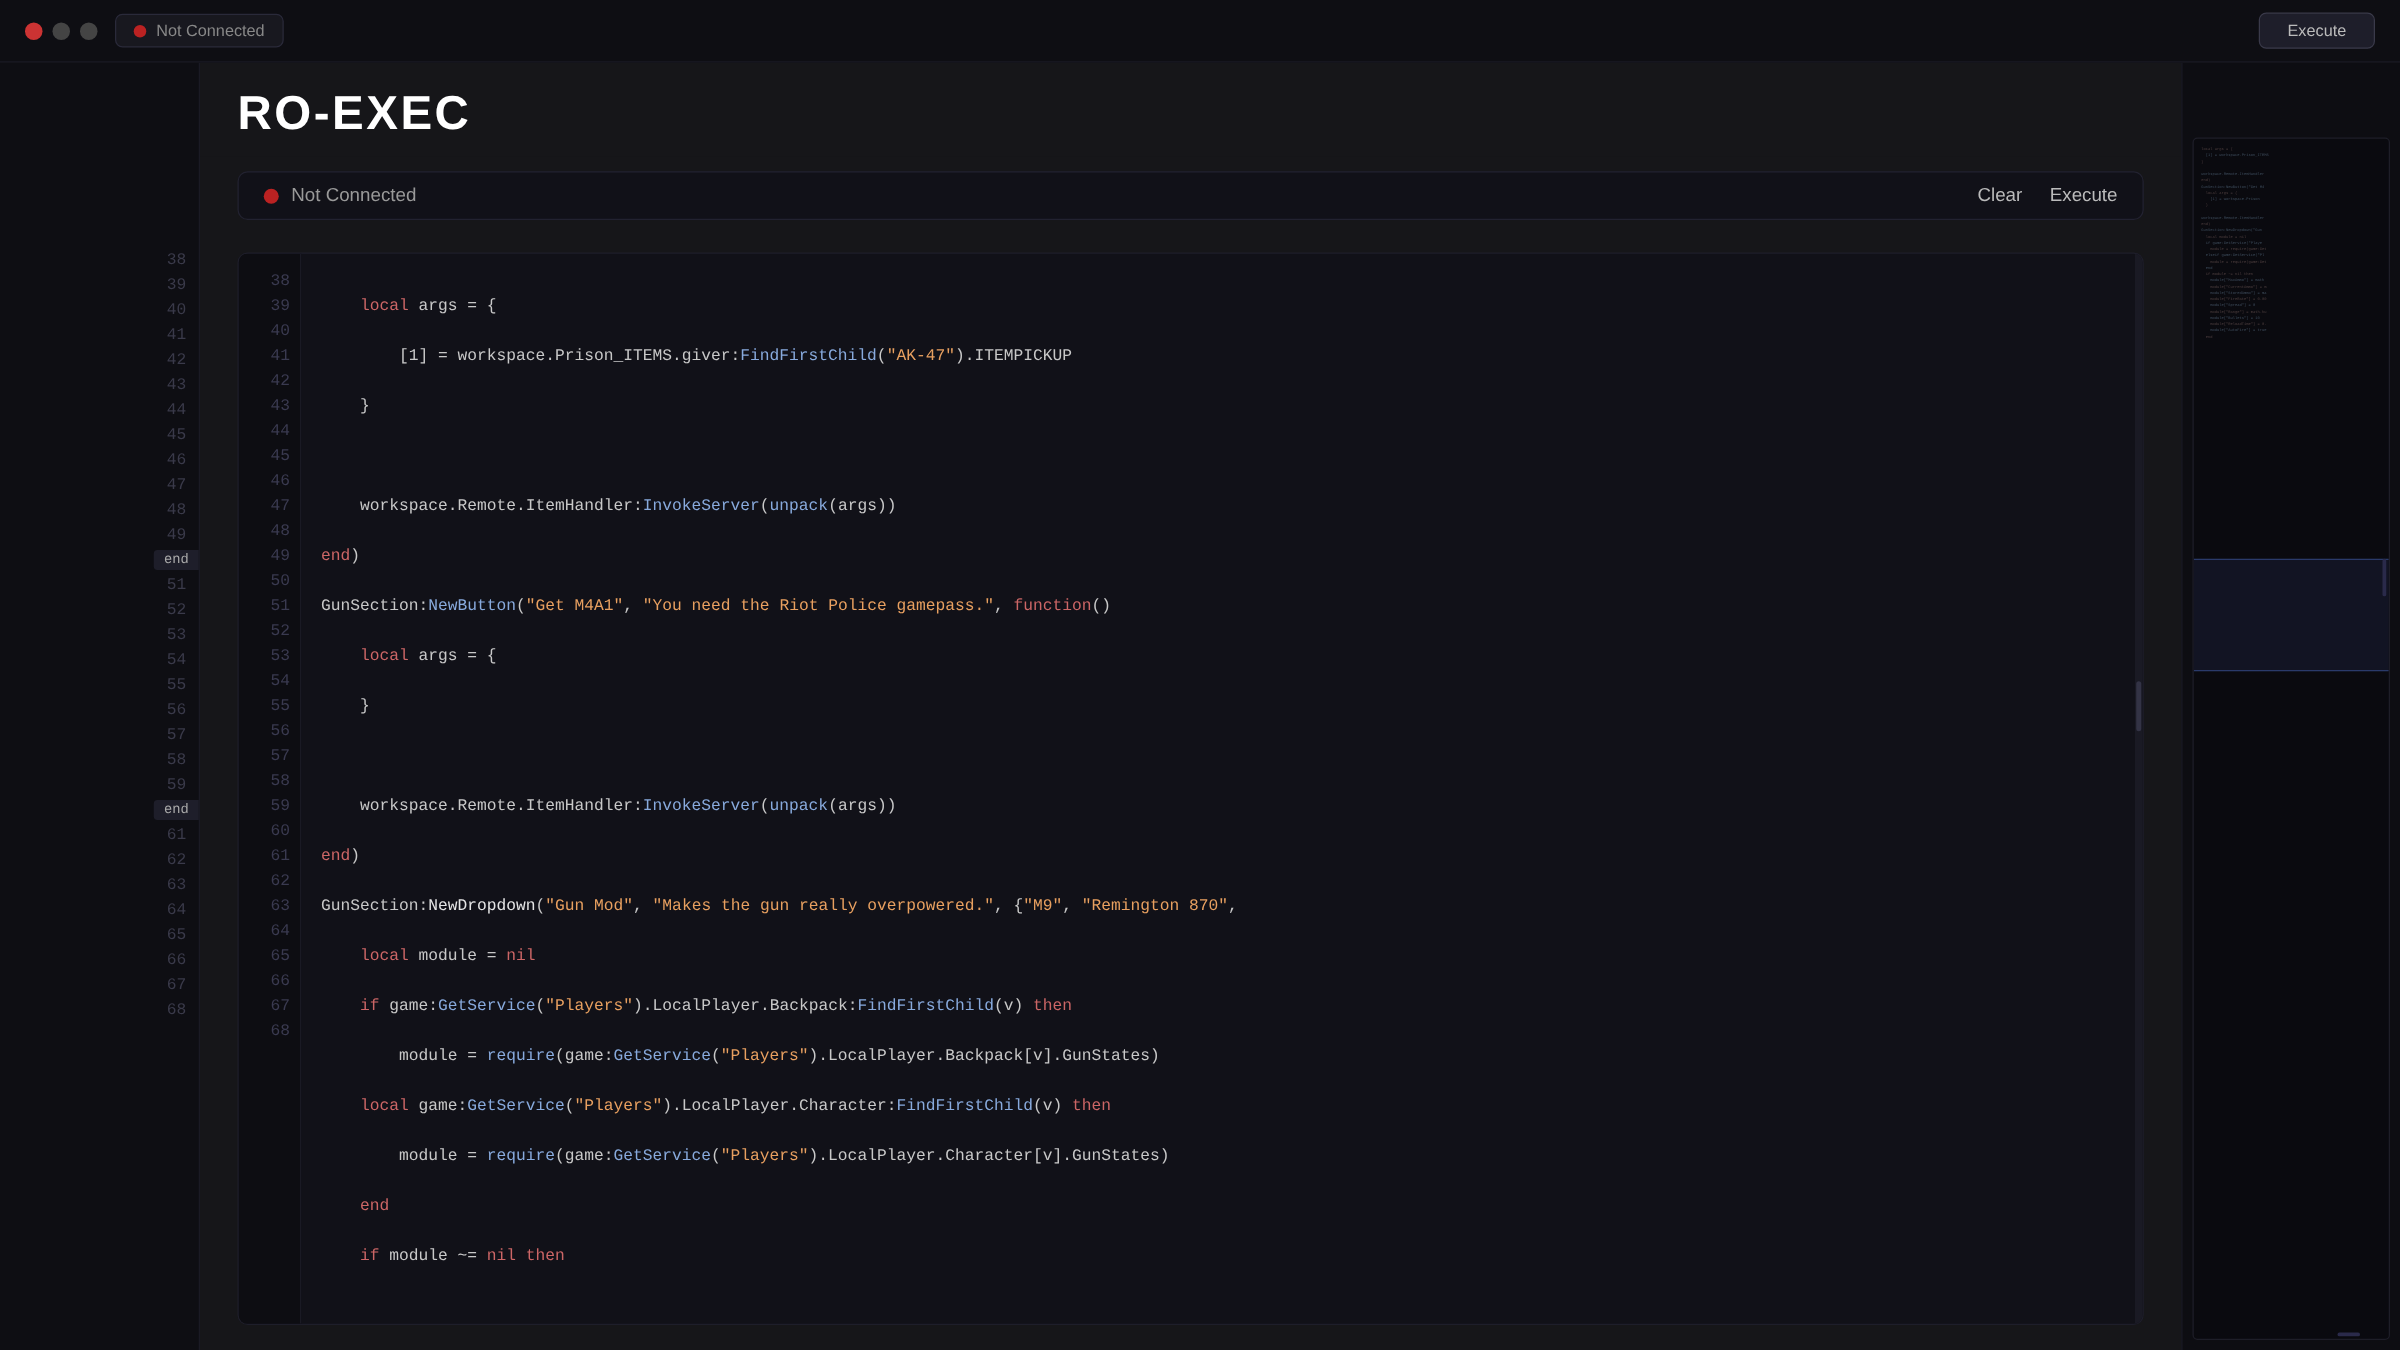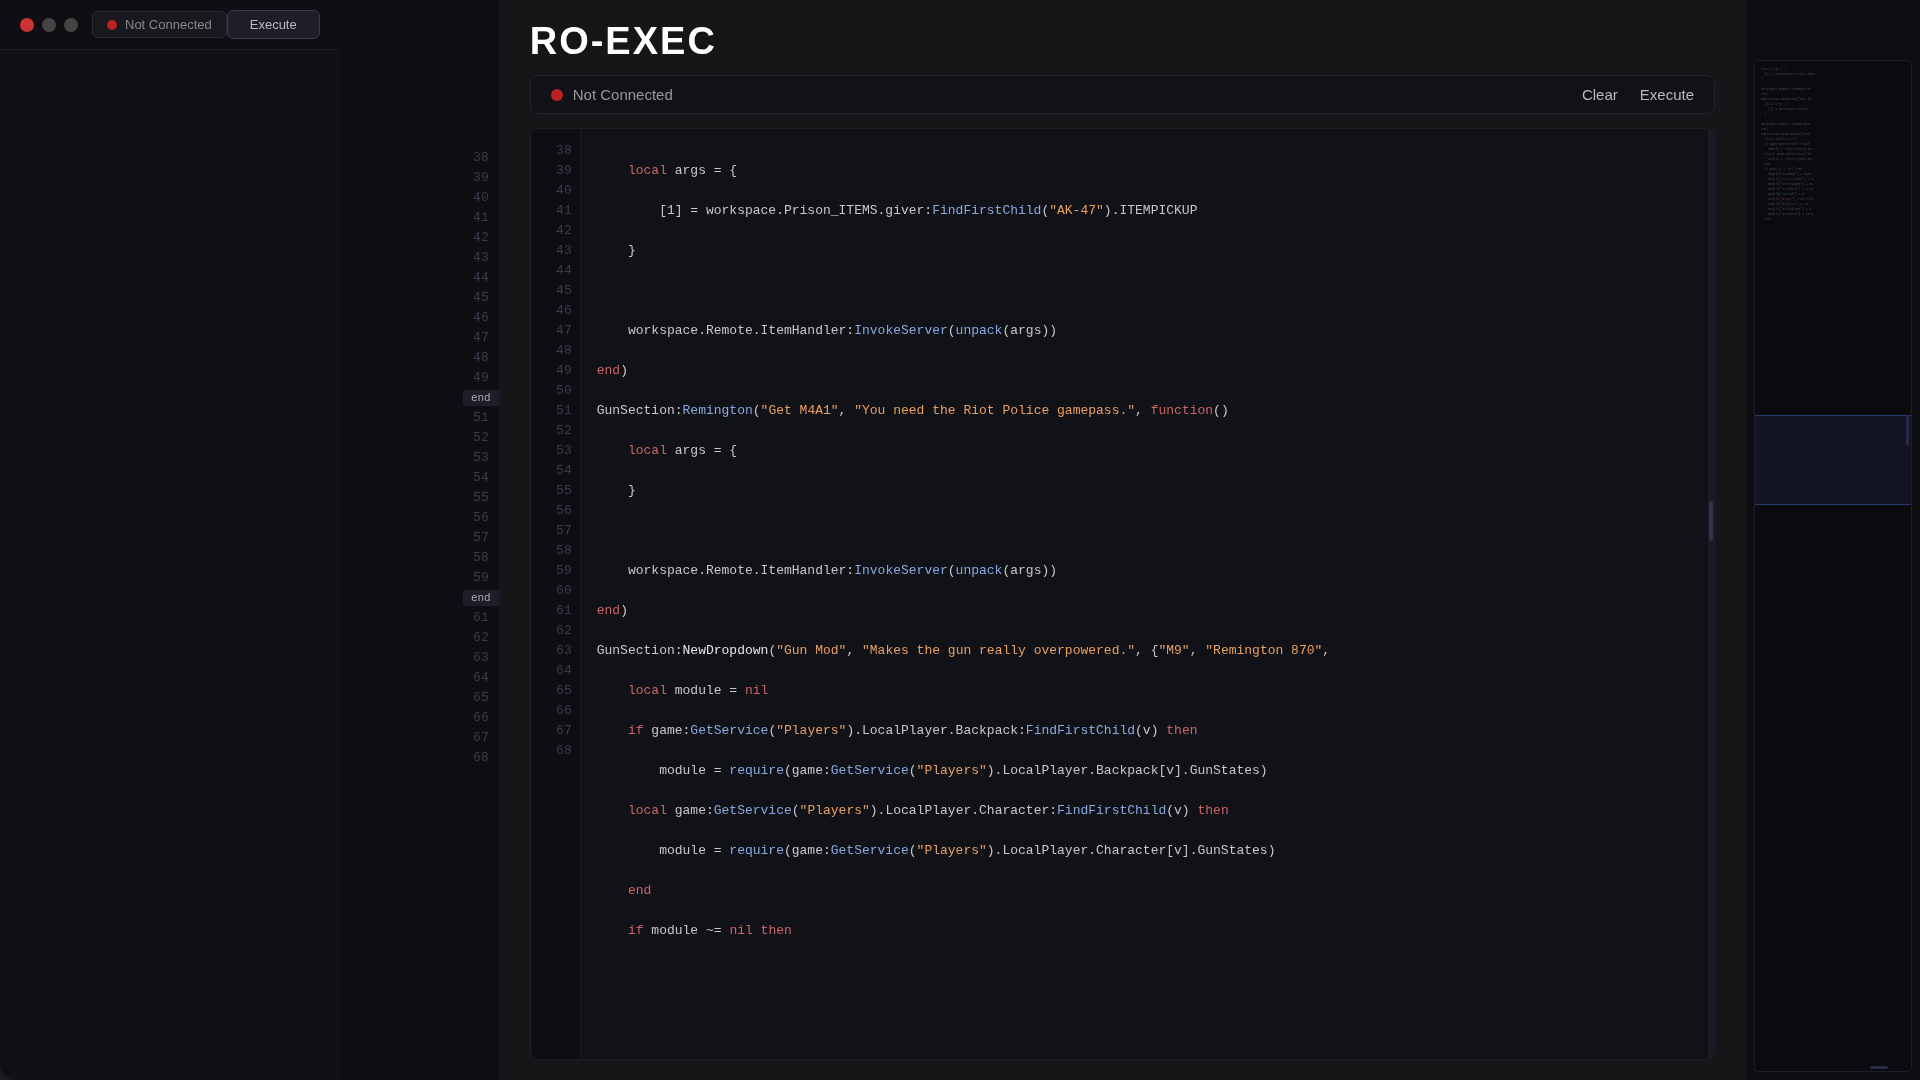--- a/index.html
+++ b/index.html
@@ -15,21 +15,21 @@
     }
 
     .code-line {
       display: block;
       height: 20px;
     }
   </style>
 </head>
 <body>
 
-<div style="width:1920px;height:1080px;background:#111115;display:flex;flex-direction:row;position:relative;border-radius:16px;">
+<div style="width:1920px;height:1080px;background:#111115;display:flex;flex-direction:column;position:relative;border-radius:16px;">
 
   <div style="height:50px;background:#0e0e13;display:flex;align-items:center;justify-content:space-between;padding:0 20px;border-bottom:1px solid #1a1a24;position:relative;z-index:20;">
     <div style="display:flex;align-items:center;gap:14px;">
       <div style="display:flex;gap:8px;">
         <div style="width:14px;height:14px;border-radius:50%;background:#cc3333;cursor:pointer;"></div>
         <div style="width:14px;height:14px;border-radius:50%;background:#444;cursor:pointer;"></div>
         <div style="width:14px;height:14px;border-radius:50%;background:#444;cursor:pointer;"></div>
       </div>
       <div style="background:#18181f;border:1px solid #2a2a3a;border-radius:6px;padding:5px 14px;display:flex;align-items:center;gap:8px;">
         <div style="width:10px;height:10px;border-radius:50%;background:#bb2222;"></div>
@@ -73,21 +73,21 @@
           <div>65</div>
           <div>66</div>
           <div>67</div>
         <div>68</div>
       </div>
 
       <div style="position:absolute;right:0;top:390px;background:#1e1e2a;color:#aaa;font-size:11px;padding:2px 8px;border-radius:3px 0 0 3px;font-family:'Courier New',monospace;">end</div>
       <div style="position:absolute;right:0;top:590px;background:#1e1e2a;color:#aaa;font-size:11px;padding:2px 8px;border-radius:3px 0 0 3px;font-family:'Courier New',monospace;">end</div>
     </div>
 
-    <div style="flex:1;display:flex;flex-direction:column;background:#161619;">
+    <div style="flex:1;display:flex;flex-direction:column;background:#161619;gap:12px;">
 
       <div style="padding:20px 30px 12px 30px;background:#161619;">
         <div style="font-size:38px;font-weight:900;color:#ffffff;letter-spacing:2px;">RO-EXEC</div>
       </div>
 
       <div style="margin:0 30px 14px 30px;background:#111118;border:1px solid #222230;border-radius:8px;display:flex;align-items:center;justify-content:space-between;padding:10px 20px;">
         <div style="display:flex;align-items:center;gap:10px;">
           <div style="width:12px;height:12px;border-radius:50%;background:#bb2222;"></div>
           <span style="font-size:15px;color:#999;font-weight:500;">Not Connected</span>
         </div>
@@ -133,21 +133,21 @@
           <div>68</div>
         </div>
 
         <div style="flex:1;padding:12px 16px;overflow:auto;white-space:pre;color:#c8c8c8;position:relative;">
 <span class="code-line"><span style="color:#cc6666;">    local</span> args = {</span>
 <span class="code-line">        [1] = workspace.Prison_ITEMS.giver:<span style="color:#88aadd;">FindFirstChild</span>(<span style="color:#e8a060;">"AK-47"</span>).ITEMPICKUP</span>
 <span class="code-line">    }</span>
 <span class="code-line"></span>
 <span class="code-line">    workspace.Remote.ItemHandler:<span style="color:#88aadd;">InvokeServer</span>(<span style="color:#88aadd;">unpack</span>(args))</span>
 <span class="code-line"><span style="color:#cc6666;">end</span>)</span>
-<span class="code-line">GunSection:<span style="color:#88aadd;">Remington</span>(<span style="color:#e8a060;">"Get M4A1"</span>, <span style="color:#e8a060;">"You need the Riot Police gamepass."</span>, <span style="color:#cc6666;">function</span>()</span>
+<span class="code-line">GunSection:<span style="color:#88aadd;">NewButton</span>(<span style="color:#e8a060;">"Get M4A1"</span>, <span style="color:#e8a060;">"You need the Riot Police gamepass."</span>, <span style="color:#cc6666;">function</span>()</span>
 <span class="code-line">    <span style="color:#cc6666;">local</span> args = {</span>
 <span class="code-line">    }</span>
 <span class="code-line"></span>
 <span class="code-line">    workspace.Remote.ItemHandler:<span style="color:#88aadd;">InvokeServer</span>(<span style="color:#88aadd;">unpack</span>(args))</span>
 <span class="code-line"><span style="color:#cc6666;">end</span>)</span>
 <span class="code-line">GunSection:<span style="color:#e5e5e5;">NewDropdown</span>(<span style="color:#e8a060;">"Gun Mod"</span>, <span style="color:#e8a060;">"Makes the gun really overpowered."</span>, {<span style="color:#e8a060;">"M9"</span>, <span style="color:#e8a060;">"Remington 870"</span>,</span>
 <span class="code-line">    <span style="color:#cc6666;">local</span> module = <span style="color:#cc6666;">nil</span></span>
 <span class="code-line">    <span style="color:#cc6666;">if</span> game:<span style="color:#88aadd;">GetService</span>(<span style="color:#e8a060;">"Players"</span>).LocalPlayer.Backpack:<span style="color:#88aadd;">FindFirstChild</span>(v) <span style="color:#cc6666;">then</span></span>
 <span class="code-line">        module = <span style="color:#88aadd;">require</span>(game:<span style="color:#88aadd;">GetService</span>(<span style="color:#e8a060;">"Players"</span>).LocalPlayer.Backpack[v].GunStates)</span>
 <span class="code-line">    <span style="color:#cc6666;">local</span> game:<span style="color:#88aadd;">GetService</span>(<span style="color:#e8a060;">"Players"</span>).LocalPlayer.Character:<span style="color:#88aadd;">FindFirstChild</span>(v) <span style="color:#cc6666;">then</span></span>

